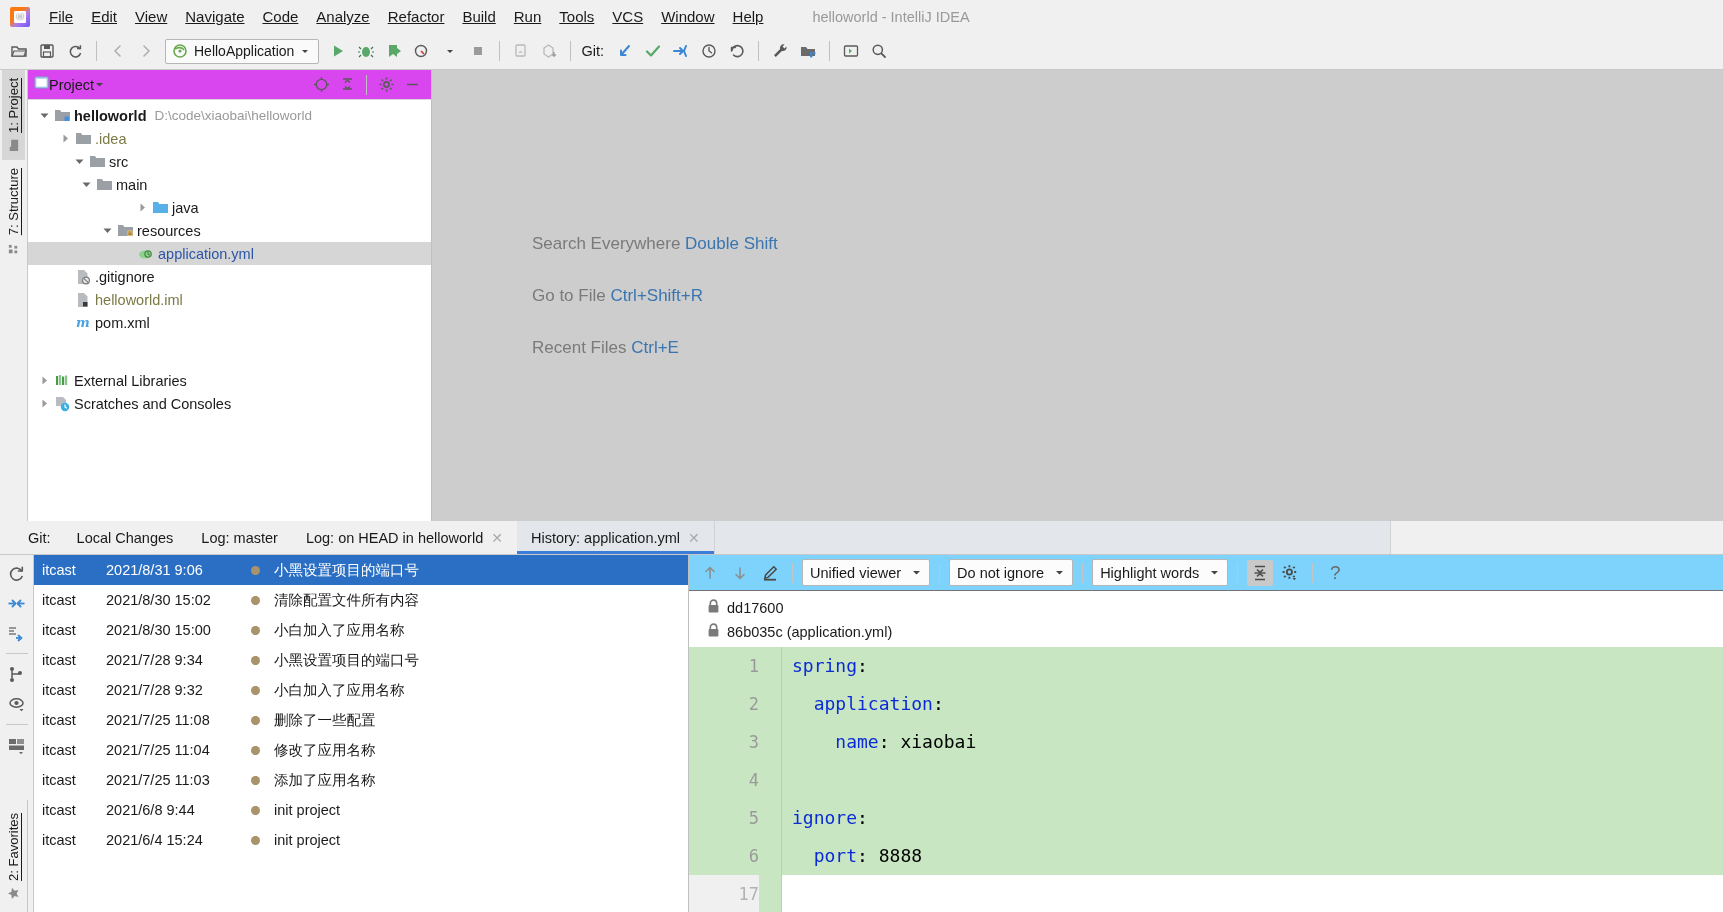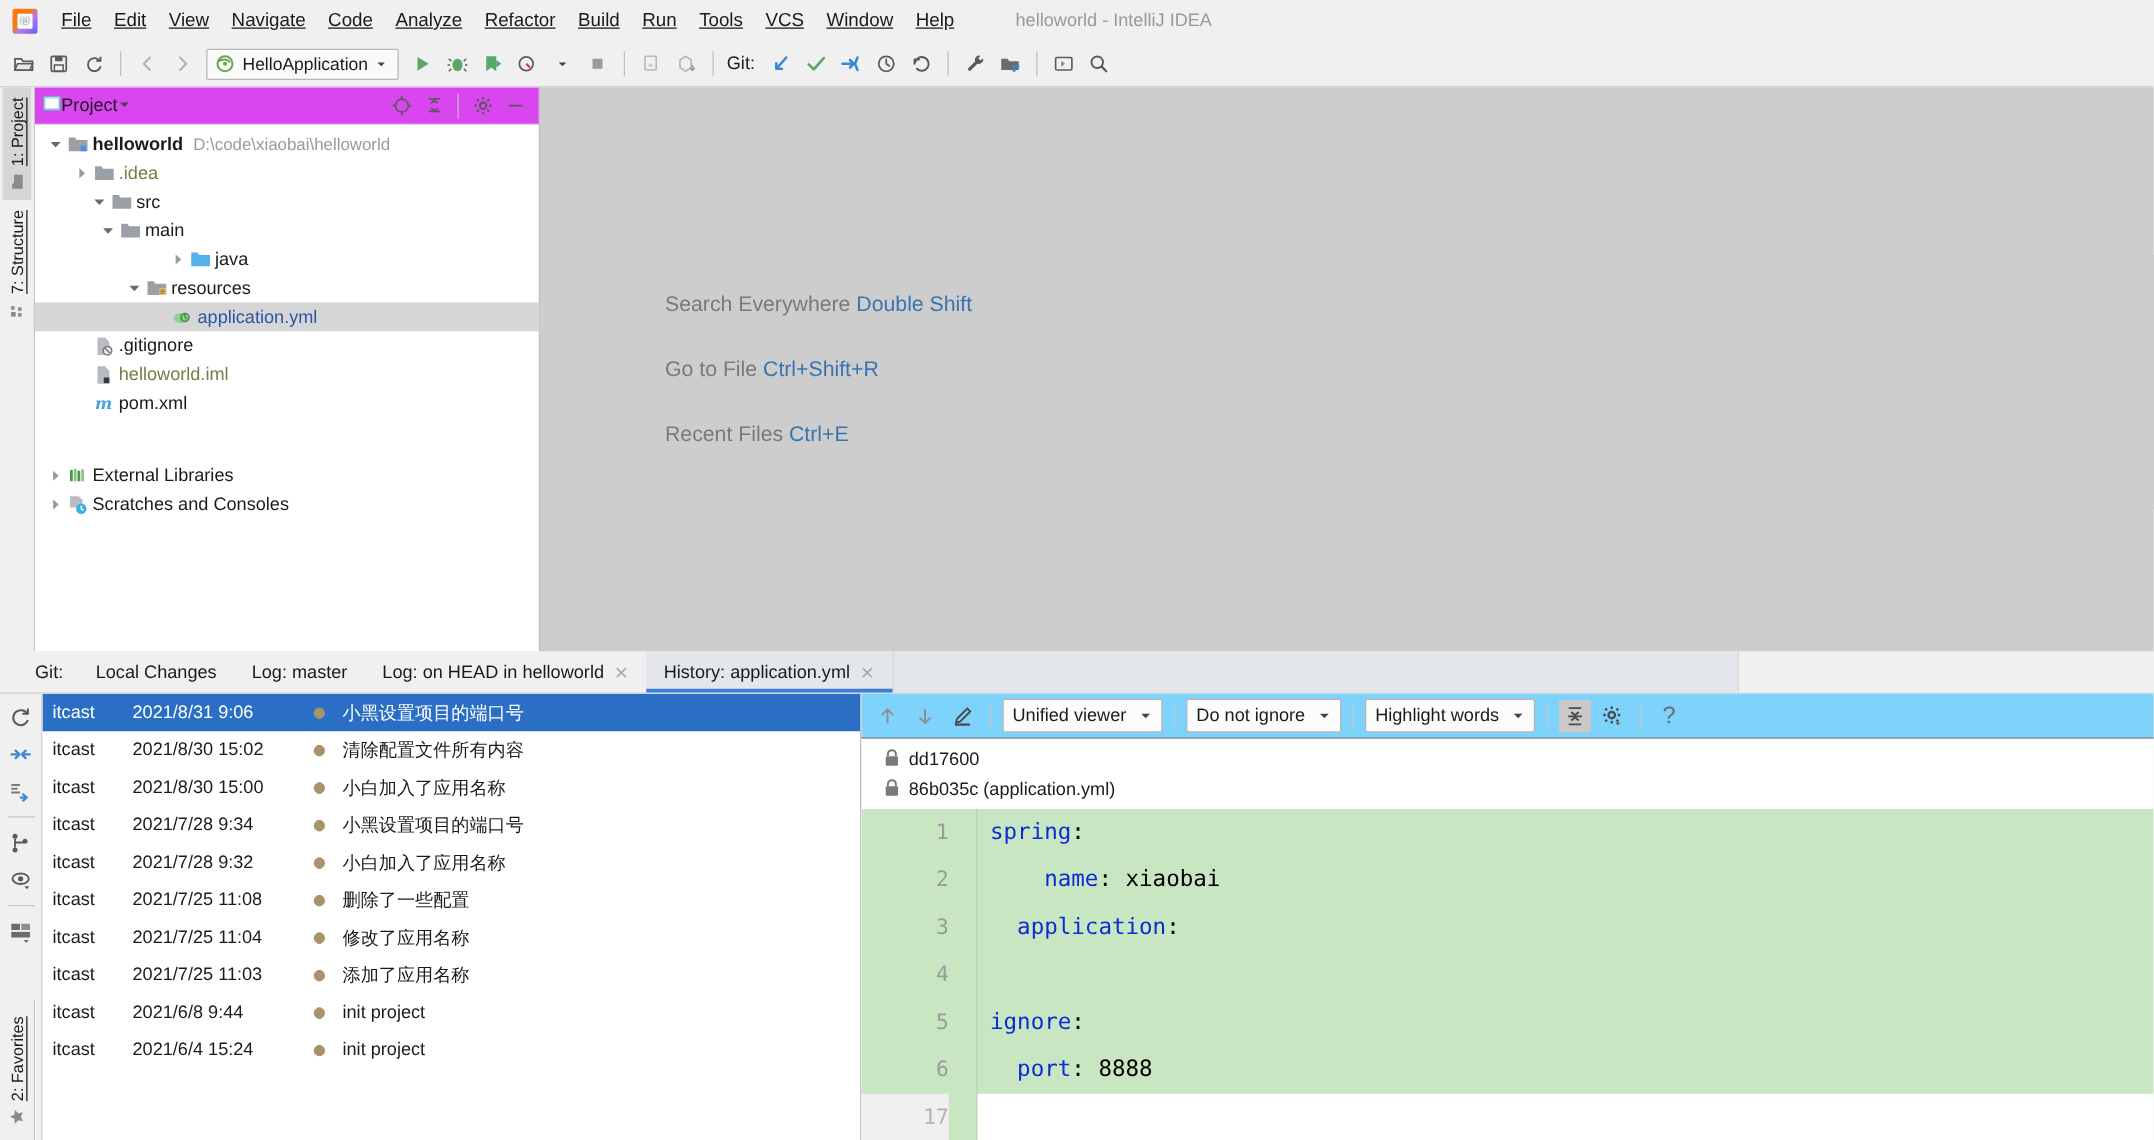--- a/index.html
+++ b/index.html
@@ -867,22 +867,22 @@
               <div>2</div>
               <div>3</div>
               <div>4</div>
               <div>5</div>
               <div>6</div>
               <div class="ghost">17</div>
             </div>
           <div class="code-col">
             <div class="code-lines" id="code-host">
                 <div class="cline"><span class="k">spring</span><span class="v">:</span></div>
+                <div class="cline">  <span class="k">application</span><span class="v">:</span></div>
                 <div class="cline">    <span class="k">name</span><span class="v">: xiaobai</span></div>
-                <div class="cline">  <span class="k">application</span><span class="v">:</span></div>
                 <div class="cline"></div>
                 <div class="cline"><span class="k">ignore</span><span class="v">:</span></div>
                 <div class="cline">  <span class="k">port</span><span class="v">: 8888</span></div>
                 <div class="cline plain"></div>
               </div>
           </div>
 
         </div>
       </div>
     </div>

